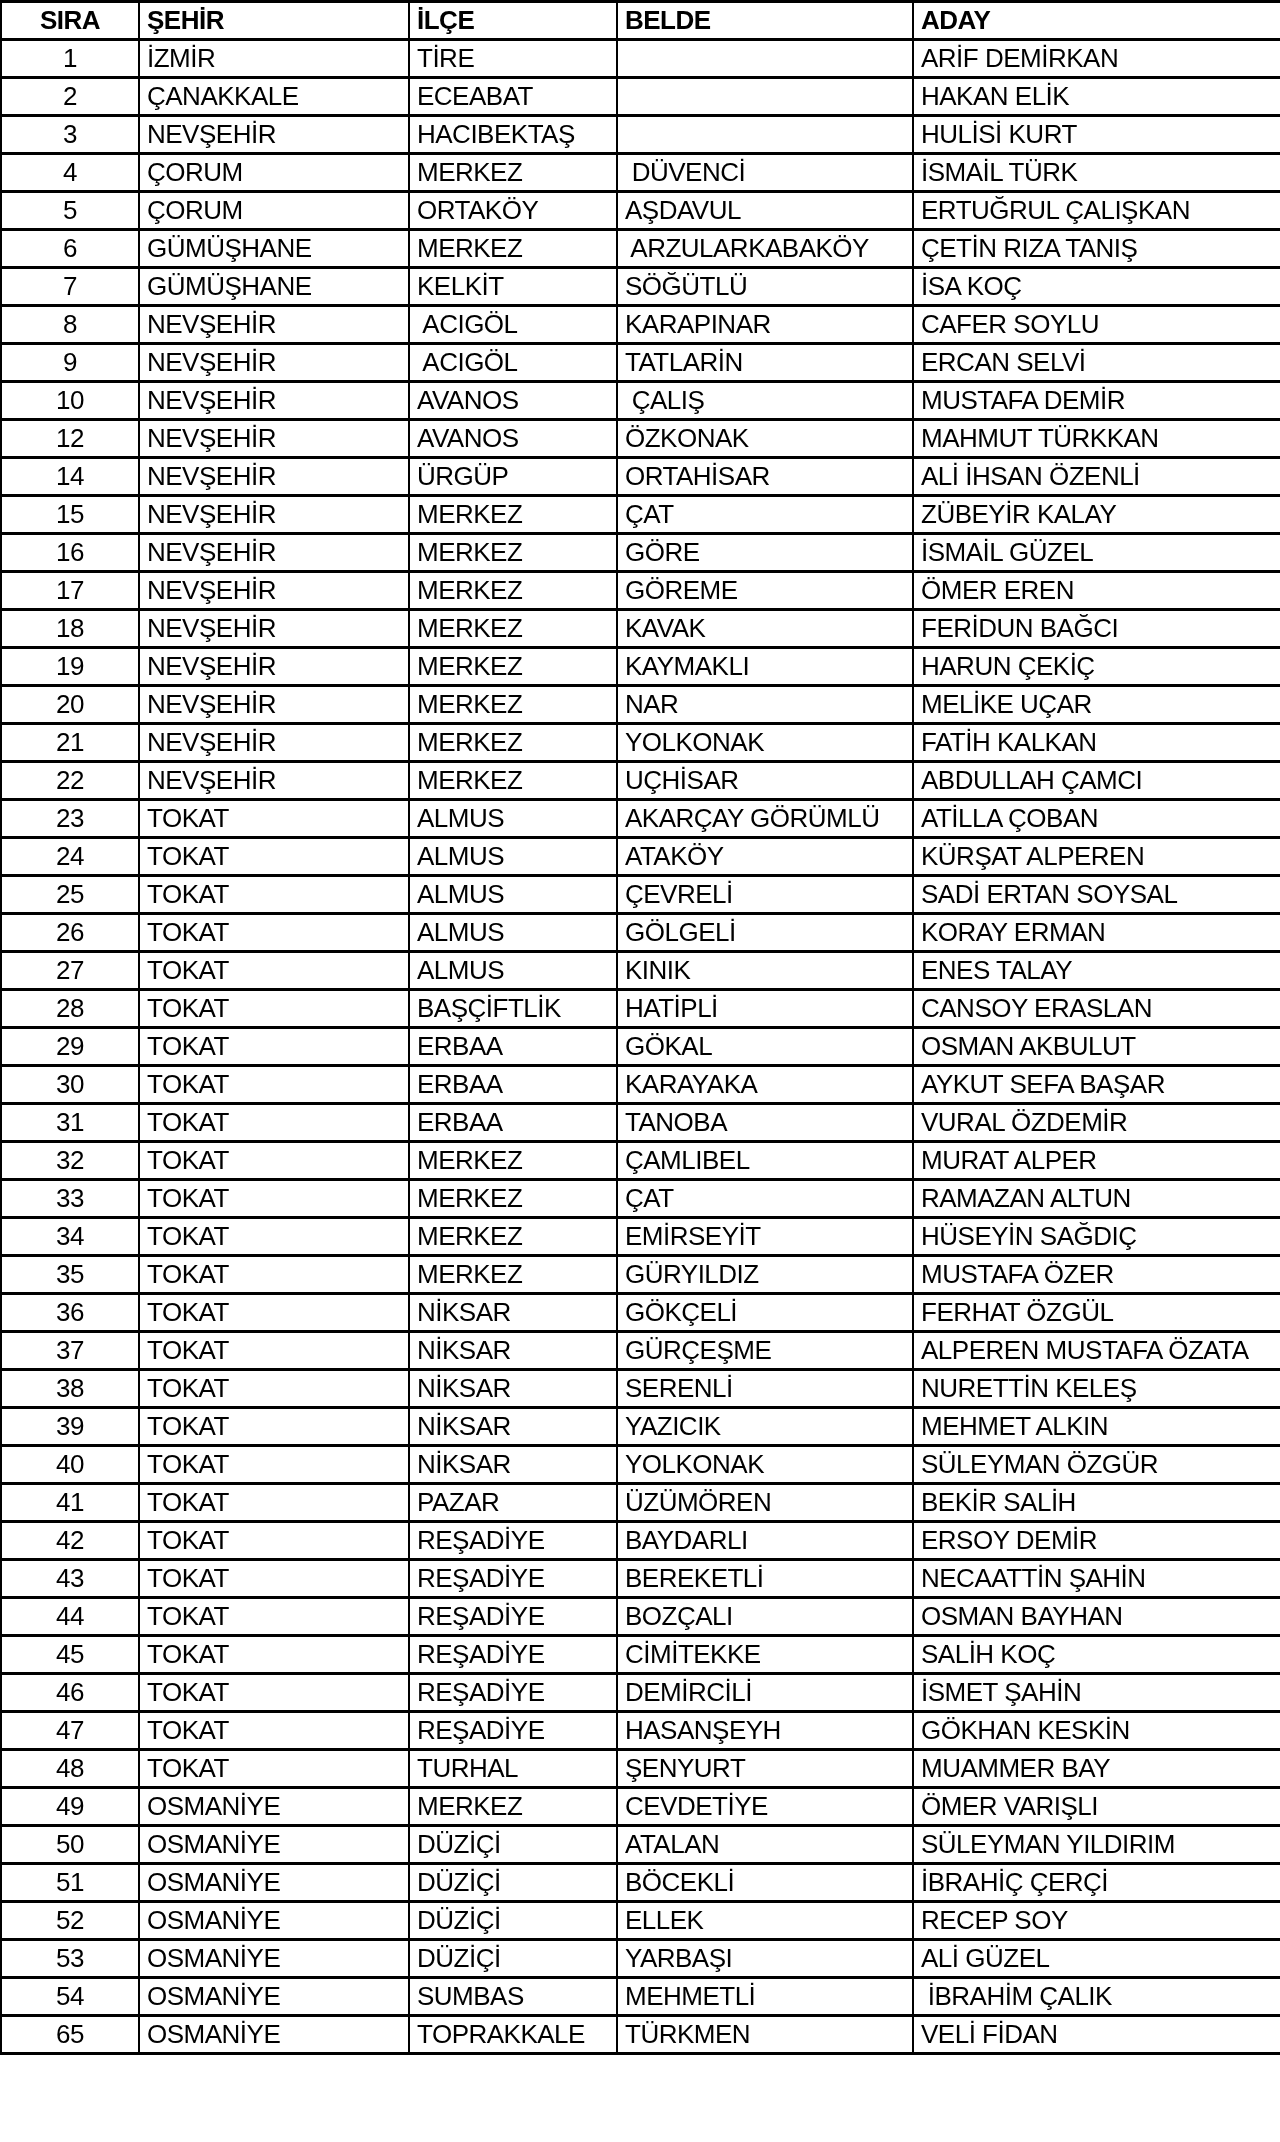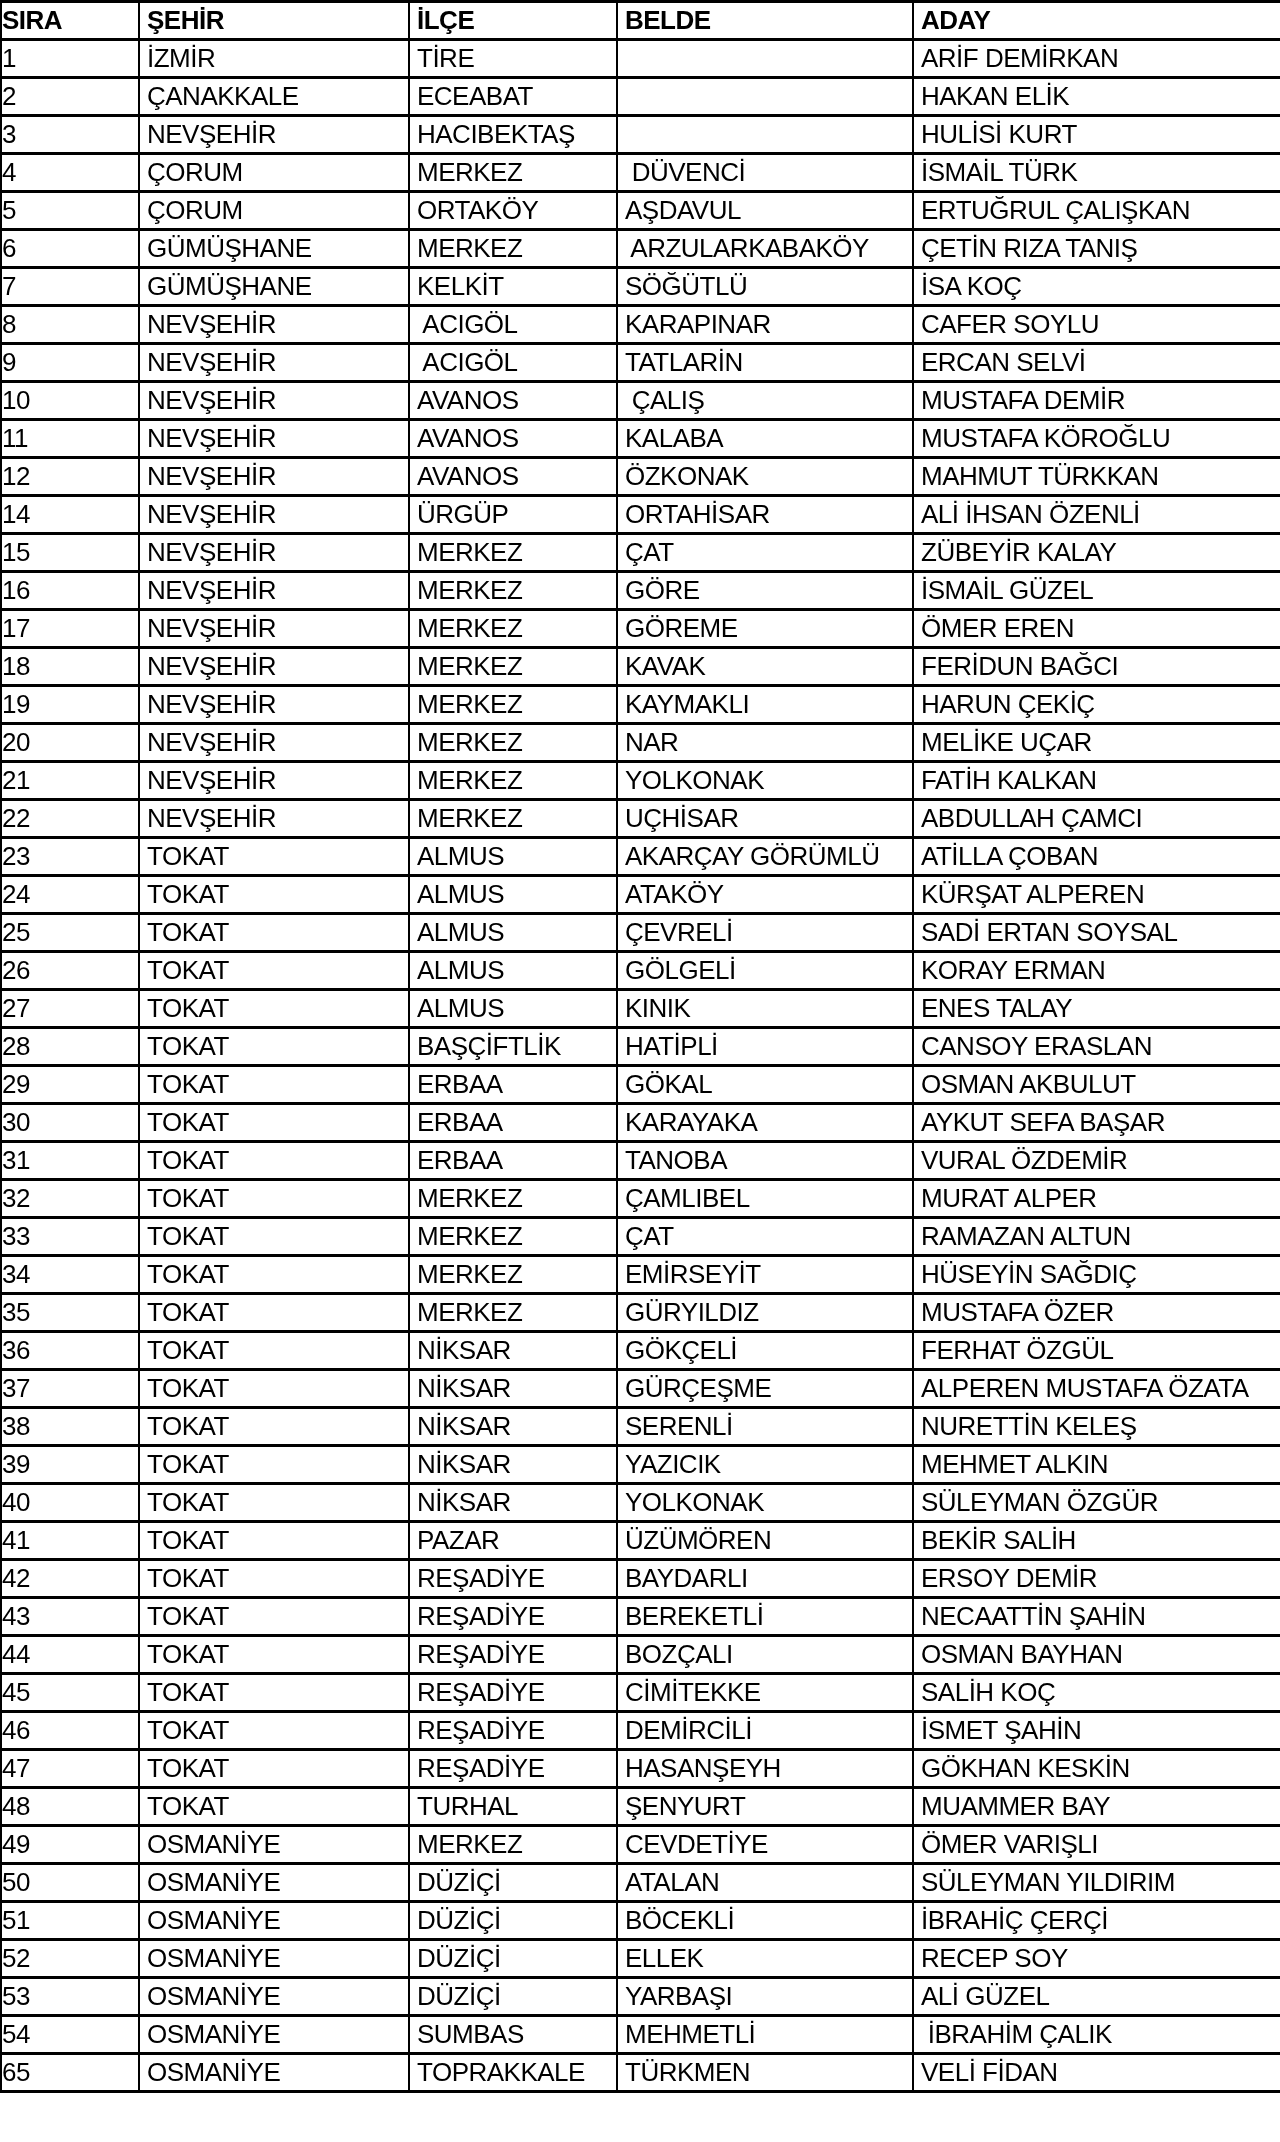--- a/index.html
+++ b/index.html
@@ -39,21 +39,21 @@
     text-align: left;
     vertical-align: middle;
     white-space: pre;
     overflow: hidden;
   }
   .candidate-table th {
     font-weight: bold;
   }
   .candidate-table th.num,
   .candidate-table td.num {
-    text-align: left;
+    text-align: center;
     padding: 0;
   }
 </style>
 </head>
 <body>
 
 <table class="candidate-table">
   <colgroup>
     <col class="c-sira">
     <col class="c-sehir">
@@ -135,27 +135,20 @@
         <td>ERCAN SELVİ</td>
       </tr>
       <tr>
         <td class="num">10</td>
         <td>NEVŞEHİR</td>
         <td>AVANOS</td>
         <td> ÇALIŞ</td>
         <td>MUSTAFA DEMİR</td>
       </tr>
       <tr>
-        <td class="num">11</td>
-        <td>NEVŞEHİR</td>
-        <td>AVANOS</td>
-        <td>KALABA</td>
-        <td>MUSTAFA KÖROĞLU</td>
-      </tr>
-      <tr>
         <td class="num">12</td>
         <td>NEVŞEHİR</td>
         <td>AVANOS</td>
         <td>ÖZKONAK</td>
         <td>MAHMUT TÜRKKAN</td>
       </tr>
       <tr>
         <td class="num">14</td>
         <td>NEVŞEHİR</td>
         <td>ÜRGÜP</td>

